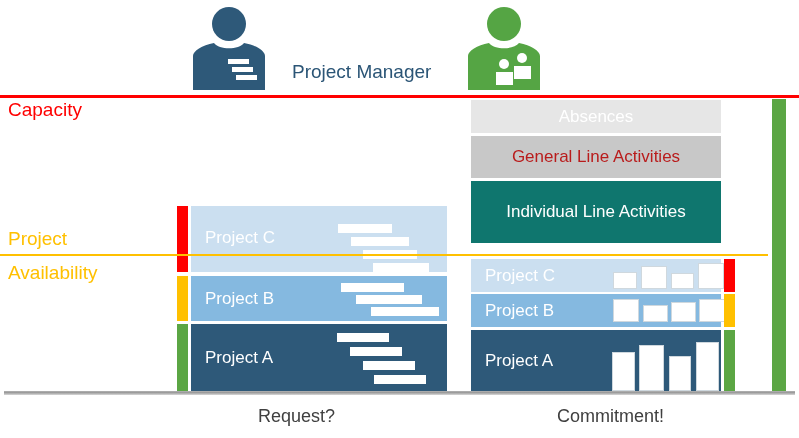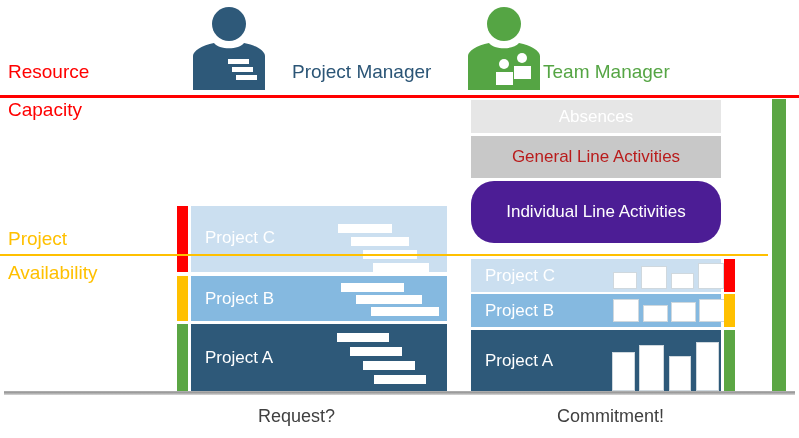--- a/index.html
+++ b/index.html
@@ -129,31 +129,30 @@
   <div class="abs persona persona-tm">
     <svg width="86" height="86" viewBox="0 0 86 86" aria-hidden="true">
       <circle cx="43" cy="20" r="17" fill="#55A544"></circle>
       <path d="M7 52 C7 47 16 41 28 39 C33 46 53 46 58 39 C70 41 79 47 79 52 L79 86 L7 86 Z" fill="#55A544"></path>
       <circle cx="43" cy="60" r="5" fill="#ffffff"></circle>
       <rect x="35" y="68" width="17" height="13" fill="#ffffff"></rect>
       <circle cx="61" cy="54" r="5" fill="#ffffff"></circle>
       <rect x="53" y="62" width="17" height="13" fill="#ffffff"></rect>
     </svg>
   </div>
-  <div class="abs persona-name name-tm">Team Manager</div>
 
   <div class="abs block" style="left:471px; top:100px; width:250px; height:33px; background:#E6E6E6;padding-left:48px;">
     <div class="block-label centered" style="top:7px; color:#ffffff;">Absences</div>
   </div>
 
   <div class="abs block" style="left:471px; top:136px; width:250px; height:42px; background:#C8C8C8;">
     <div class="block-label centered" style="top:11px; color:#b91c1c;">General Line Activities</div>
   </div>
 
-  <div class="abs block" style="left:471px; top:181px; width:250px; height:62px; background:#4c1d95;border-radius:23px;">
+  <div class="abs block" style="left:471px; top:181px; width:250px; height:62px; background:#0f766e;">
     <div class="block-label centered" style="top:21px; color:#ffffff;">Individual Line Activities</div>
   </div>
 
   <div class="abs chip" style="left:177px; top:206px; height:66px; background:#FF0000;"></div>
   <div class="abs block" style="left:191px; top:206px; width:256px; height:66px; background:#CBDFF0;">
     <div class="block-label lefted" style="top:22px; color:#ffffff;">Project C</div>
     <span class="gantt-bar" style="left:147px; top:18px; width:54px;"></span>
     <span class="gantt-bar" style="left:160px; top:31px; width:58px;"></span>
     <span class="gantt-bar" style="left:172px; top:44px; width:54px;"></span>
     <span class="gantt-bar" style="left:182px; top:57px; width:56px;"></span>
@@ -202,21 +201,20 @@
     <span class="hist-bar" style="left:225px; top:12px; width:23px; height:49px;"></span>
   </div>
   <div class="abs chip" style="left:724px; top:330px; height:61px; background:#5BA644;"></div>
 
   <div class="abs" style="left:772px; top:99px; width:14px; height:292px; background:#5BA644;"></div>
 
   <div class="abs line-red"></div>
   <div class="abs line-yellow"></div>
   <div class="abs axis-baseline"></div>
 
-  <div class="abs label-red label-resource">Resource</div>
   <div class="abs label-red label-capacity">Capacity</div>
 
   <div class="abs label-yellow label-project-av1">Project</div>
   <div class="abs label-yellow label-project-av2">Availability</div>
 
   <div class="abs caption caption-request">Request?</div>
   <div class="abs caption caption-commitment">Commitment!</div>
 
 </div>
 

